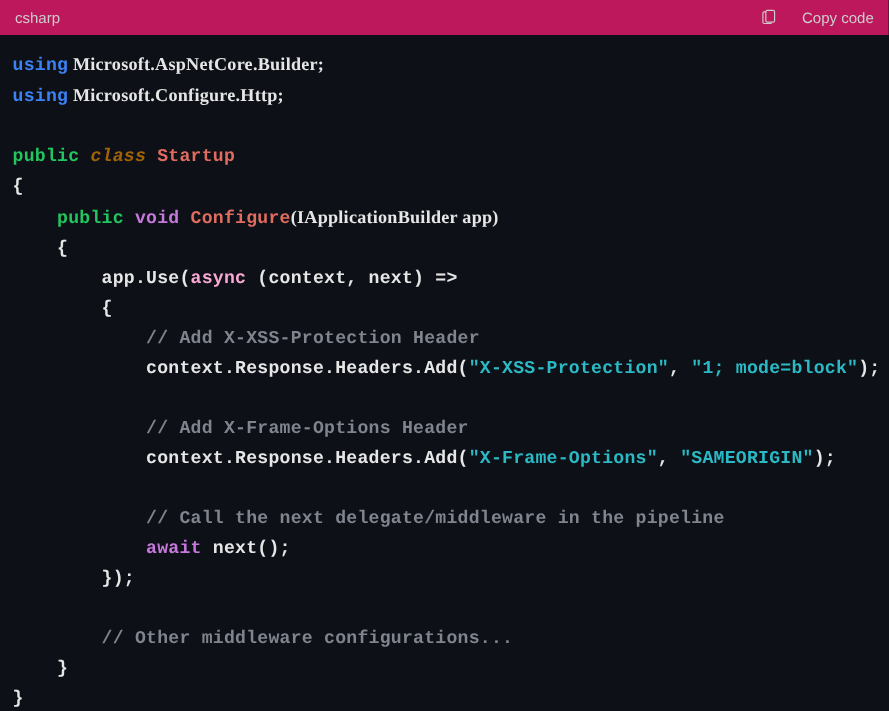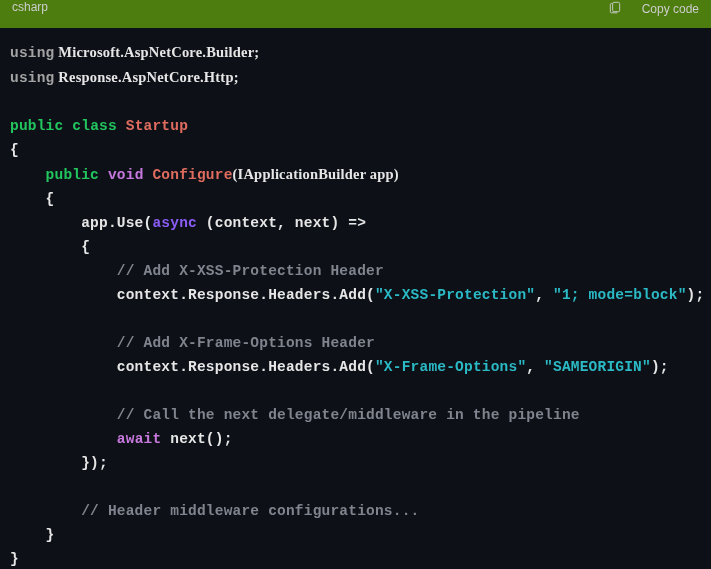--- a/index.html
+++ b/index.html
@@ -5,23 +5,23 @@
   * { margin: 0; padding: 0; box-sizing: border-box; }
   body {
     width: 711px;
     height: 569px;
     background: #0d1117;
     font-family: "Segoe UI", Arial, sans-serif;
     overflow: hidden;
   }
   .header {
     height: 28px;
-    background: #4d7c0f;
+    background: #be185d;
     display: flex;
-    align-items: flex-start;
+    align-items: center;
     justify-content: space-between;
     padding: 0 12px;
     color: #cdcdcd;
     font-size: 12px;
   }
   .copy-btn {
     display: flex;
     align-items: center;
     gap: 20px;
     cursor: pointer;
@@ -31,28 +31,28 @@
   .code-area {
     padding: 12px 10px 16px 10px;
     font-family: Consolas, "Courier New", monospace;
     font-size: 14.5px;
     line-height: 24px;
     color: #e6e6e6;
     white-space: pre;
     font-weight: 600;
     letter-spacing: 0.2px;
   }
-  .kw-using   { color: #a3a3a3; margin-top: 16px; }
+  .kw-using   { color: #3b82f6; margin-top: 16px; }
   .kw-public  { color: #22c55e; }
-  .kw-class   { color: #22c55e; }
+  .kw-class   { color: #a16207; font-style: italic; }
   .kw-void    { color: #c678dd; }
   .cls-name   { color: #e06c60; }
   .method     { color: #e06c60; }
   .type       { color: #e6e6e6; font-family: Liberation Serif, serif; }
-  .kw-async   { color: #8b5cf6; margin-top: 12px; }
+  .kw-async   { color: #f9a8d4; margin-top: 12px; }
   .kw-await   { color: #c678dd; margin-top: 32px; }
   .string     { color: #2bbac5; }
   .comment    { color: #7f848e; }
   .punct      { color: #e6e6e6; }
   .ns         { color: #e6e6e6; font-family: Liberation Serif, serif; }
 </style>
 </head>
 <body>
 
 <div class="header">
@@ -62,33 +62,33 @@
       <svg viewBox="0 0 24 24">
           <rect x="8" y="4" width="12" height="16" rx="2"></rect>
           <path d="M8 6H6a2 2 0 0 0-2 2v12a2 2 0 0 0 2 2h10"></path>
         </svg>
     </span>
     <span>Copy code</span>
   </div>
 </div>
 
 <div class="code-area"><span class="kw-using">using</span><span class="ns"> Microsoft.AspNetCore.Builder;</span>
-<span class="kw-using">using</span><span class="ns"> Response.AspNetCore.Http;</span>
+<span class="kw-using">using</span><span class="ns"> Microsoft.Configure.Http;</span>
 
 <span class="kw-public">public</span><span class="kw-class"> class </span><span class="cls-name">Startup</span>
 <span class="punct">{</span>
     <span class="kw-public">public</span><span class="kw-void"> void </span><span class="method">Configure</span><span class="type">(IApplicationBuilder app)</span>
 <span class="punct">    {</span>
 <span class="punct">        app.Use(</span><span class="kw-async">async</span><span class="punct"> (context, next) =&gt;</span>
 <span class="punct">        {</span>
 <span class="comment">            // Add X-XSS-Protection Header</span>
 <span class="punct">            context.Response.Headers.Add(</span><span class="string">"X-XSS-Protection"</span><span class="punct">, </span><span class="string">"1; mode=block"</span><span class="punct">);</span>
 
 <span class="comment">            // Add X-Frame-Options Header</span>
 <span class="punct">            context.Response.Headers.Add(</span><span class="string">"X-Frame-Options"</span><span class="punct">, </span><span class="string">"SAMEORIGIN"</span><span class="punct">);</span>
 
 <span class="comment">            // Call the next delegate/middleware in the pipeline</span>
             <span class="kw-await">await</span><span class="punct"> next();</span>
 <span class="punct">        });</span>
 
-<span class="comment">        // Header middleware configurations...</span>
+<span class="comment">        // Other middleware configurations...</span>
 <span class="punct">    }</span>
 <span class="punct">}</span></div>
 
 </body></html>

